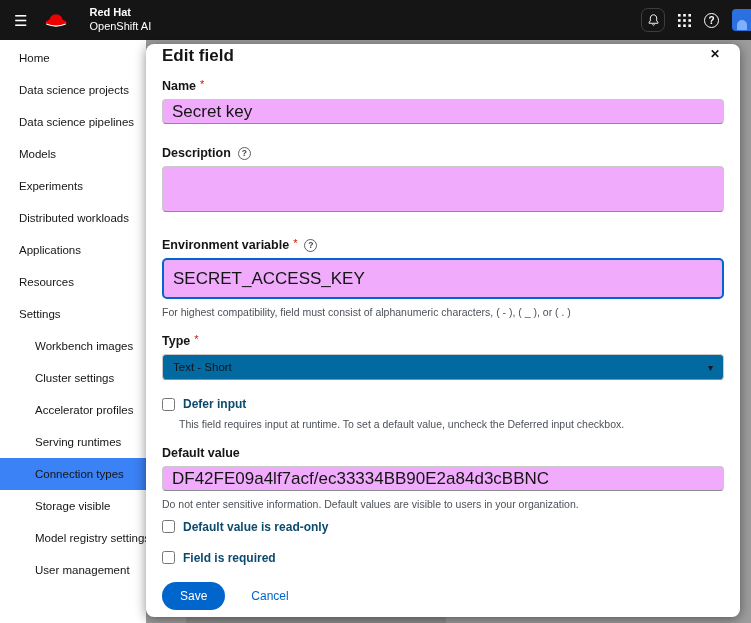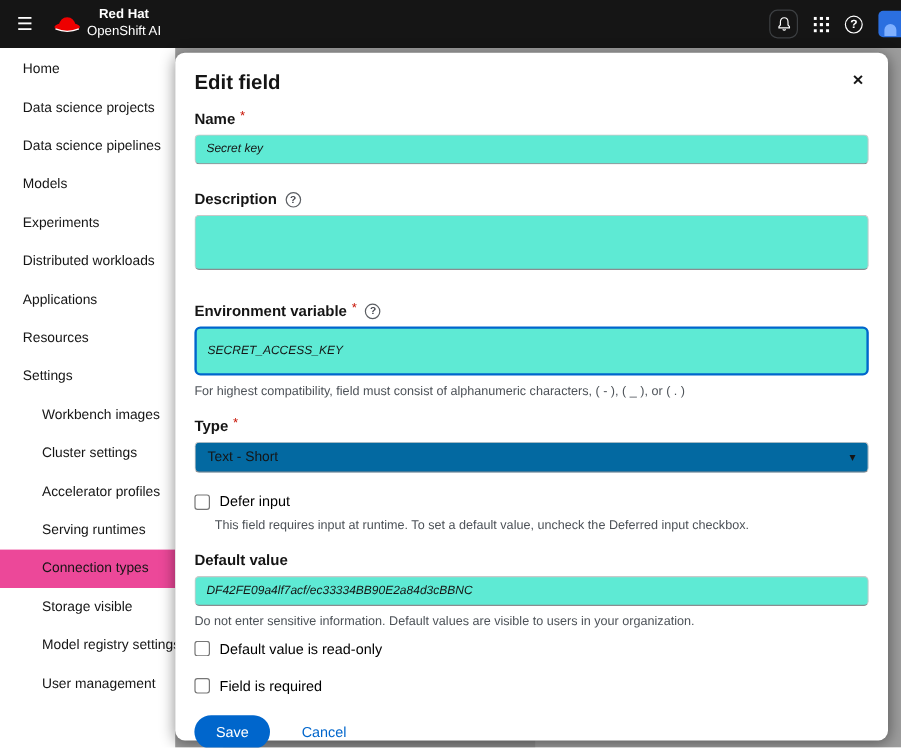--- a/index.html
+++ b/index.html
@@ -3,71 +3,71 @@
 <meta charset="utf-8">
 <style>
   * { margin:0; padding:0; box-sizing:border-box; }
   html,body { width:751px; height:623px; overflow:hidden; }
   body { font-family:"Liberation Sans", sans-serif; background:#fff; position:relative; }
 
   
   .masthead { position:absolute; top:0; left:0; width:751px; height:40px;
     background:#151515; display:flex; align-items:center; padding:0 0 0 14px; z-index:30; }
   .hamburger { color:#fff; font-size:15px; cursor:pointer; margin-right:16px; line-height:1; }
-  .brand { display:flex; align-items:center; gap:3px;text-align:center; }
+  .brand { display:flex; align-items:center; gap:20px; }
   .brand-text { color:#fff; font-size:11px; line-height:1.25; }
   .brand-text .b1 { font-weight:700; }
   .mast-right { margin-left:auto; display:flex; align-items:center; gap:13px; padding-right:2px; }
   .icon-btn { display:flex; align-items:center; justify-content:center; cursor:pointer; }
   .bell-btn { border:1px solid #3c3f42; border-radius:7px; width:24px; height:24px; }
   .help-circle { width:15px; height:15px; border:1.4px solid #fff; border-radius:50%;
     color:#fff; font-size:10px; font-weight:700; display:flex; align-items:center; justify-content:center; }
   .avatar { width:19px; height:22px; background:#2b6fe0; border-radius:4px 0 0 4px; margin-right:-2px;
     display:flex; align-items:flex-end; justify-content:center; overflow:hidden; }
   .avatar .person { width:10px; height:10px; background:#7fb0ff; border-radius:50% 50% 0 0; margin-bottom:1px; }
 
   
   .sidebar { position:absolute; top:40px; left:0; width:146px; bottom:0; background:#fff; z-index:10; padding-top:2px; }
   .nav-item { height:32px; display:flex; align-items:center; padding-left:19px;
     font-size:11.5px; color:#151515; cursor:pointer; white-space:nowrap; }
   .nav-item.sub { padding-left:35px; }
-  .nav-item.selected { background:#ec4899; }
+  .nav-item.selected { background:#3b82f6; }
 
   
   .content-under { position:absolute; top:40px; left:146px; right:0; bottom:0; background:#f0f0f0; z-index:5; }
   .content-under .fake-bar { position:absolute; bottom:0; left:40px; width:260px; height:6px; background:#d7d7d7; }
   .backdrop { position:absolute; top:40px; left:146px; right:0; bottom:0; background:rgba(3,3,3,0.35); z-index:15; }
 
   
   .modal { position:absolute; left:146px; top:44px; width:594px; height:573px; background:#fff;
-    border-radius:8px; box-shadow:0 2px 12px rgba(0,0,0,0.45); z-index:40; padding:15px 16px 0 16px; color:#151515; }
+    border-radius:8px; box-shadow:0 2px 12px rgba(0,0,0,0.45); z-index:40; padding:2px 16px 0 16px; color:#151515; }
   .modal-head { display:flex; align-items:flex-start; justify-content:space-between; margin-bottom:13px; }
   .modal-title { font-size:17px; font-weight:700; }
   .close-btn { font-size:12px; font-weight:700; color:#151515; cursor:pointer; padding:2px 4px; line-height:1; }
 
   .fgroup { margin-bottom:0; }
   .flabel { font-size:12.5px; font-weight:700; color:#151515; display:flex; align-items:center; gap:4px; margin-bottom:6px; }
   .req { color:#c9190b; font-size:11px; font-weight:400; position:relative; top:-2px; }
   .qmark { width:13px; height:13px; border:1px solid #5b5e63; border-radius:50%; color:#40434a;
     font-size:8.5px; font-weight:700; display:inline-flex; align-items:center; justify-content:center; margin-left:3px; cursor:pointer; }
 
   .tinput { width:100%; height:25px; border:1px solid #c9c9c9; border-bottom-color:#8a8d90; border-radius:4px;
-    font-family:"Liberation Sans",sans-serif; font-size:10px; color:#151515; padding:0 9px; background:#5eead4; outline:none;font-style:italic; }
+    font-family:"Liberation Sans",sans-serif; font-size:17px; color:#151515; padding:0 9px; background:#f0abfc; outline:none; }
   .tinput.focused { border:2px solid #0066cc; border-radius:5px; height:41px; }
   textarea.tinput { height:46px; resize:none; padding-top:6px; }
 
   .selectbox { width:100%; height:26px; border:1px solid #c9c9c9; border-bottom-color:#8a8d90; border-radius:4px;
     font-size:11.5px; display:flex; align-items:center; justify-content:space-between; padding:0 10px; cursor:pointer; background:#0369a1; }
   .caret { font-size:10px; color:#151515; }
 
   .helper { font-size:10.5px; color:#4d5258; margin-top:6px; line-height:1.35; }
 
   .chkrow { display:flex; align-items:center; gap:8px; cursor:pointer; }
   .chkrow input { width:13px; height:13px; accent-color:#0066cc; cursor:pointer; }
-  .chklabel { font-size:12px; color:#000000; }
+  .chklabel { font-size:12px; color:#0c4a6e;font-weight:bold; }
 
   .actions { display:flex; align-items:center; gap:26px; margin-top:17px; }
   .btn-save { background:#0066cc; color:#fff; border:none; border-radius:14px; font-family:"Liberation Sans",sans-serif;
     font-size:12px; padding:7px 18px; cursor:pointer; }
   .link-cancel { color:#0066cc; font-size:12px; cursor:pointer; } .sp24 { height:22px; } .sp16 { height:15px; } .sp18 { height:17px; } .sp8 { height:8px; }
 </style>
 </head>
 <body>
 
 <div class="masthead">

